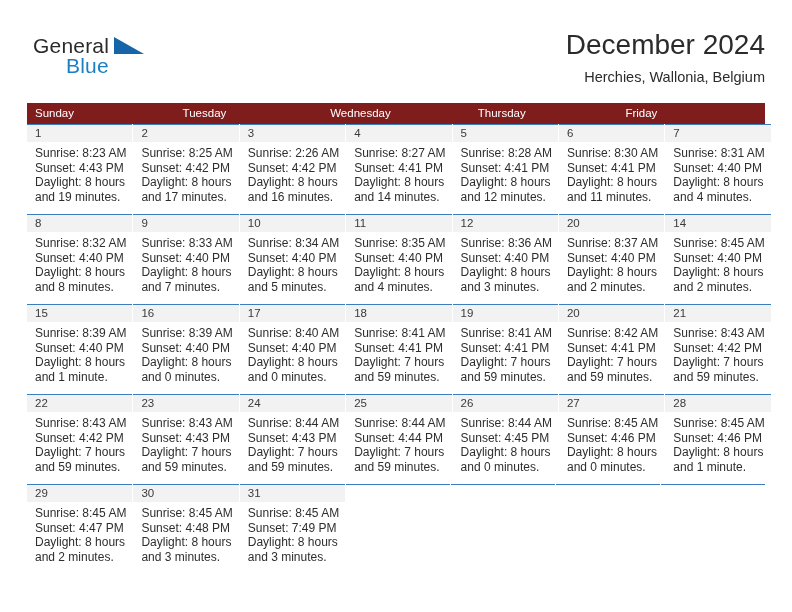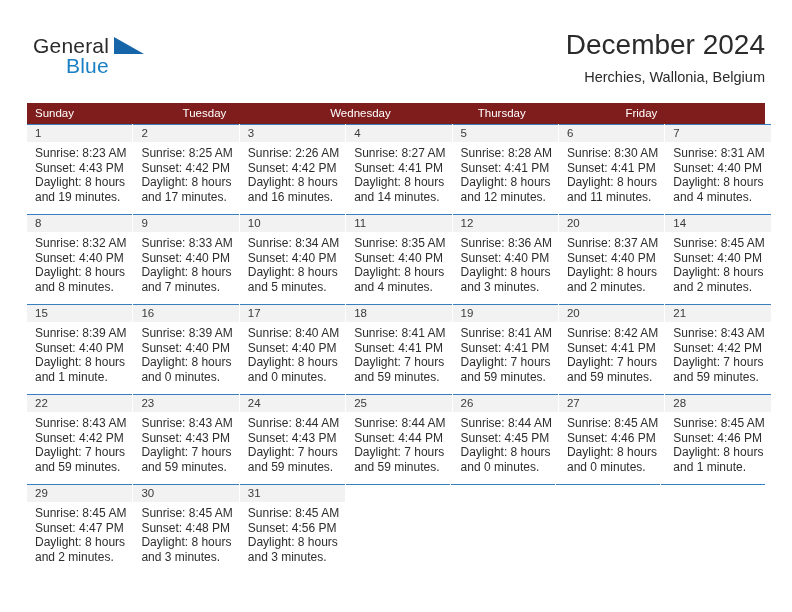--- a/index.html
+++ b/index.html
@@ -452,21 +452,21 @@
           <div>Sunrise: 8:45 AM</div>
           <div>Sunset: 4:48 PM</div>
           <div>Daylight: 8 hours</div>
           <div>and 3 minutes.</div>
         </div>
       </div>
       <div class="cell">
         <div class="daynum">31</div>
         <div class="info">
           <div>Sunrise: 8:45 AM</div>
-          <div>Sunset: 4:56 PM</div>
+          <div>Sunset: 7:49 PM</div>
           <div>Daylight: 8 hours</div>
           <div>and 3 minutes.</div>
         </div>
       </div>
       <div class="cell empty">
         <div class="daynum"></div>
       </div>
       <div class="cell empty">
         <div class="daynum"></div>
       </div>

